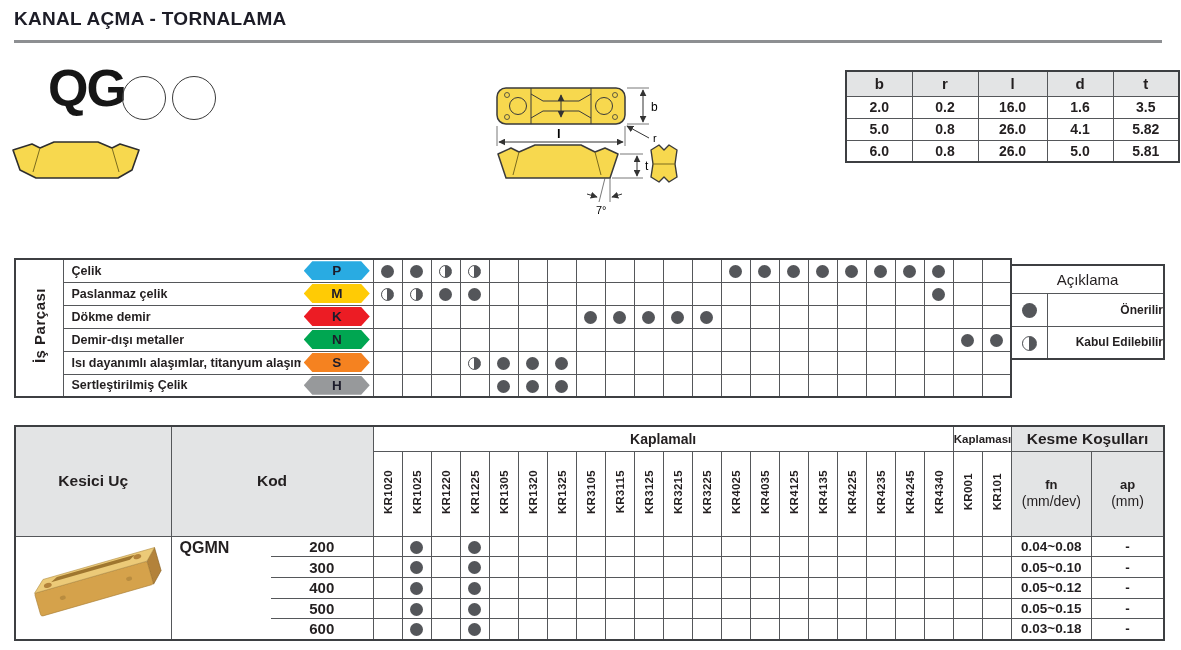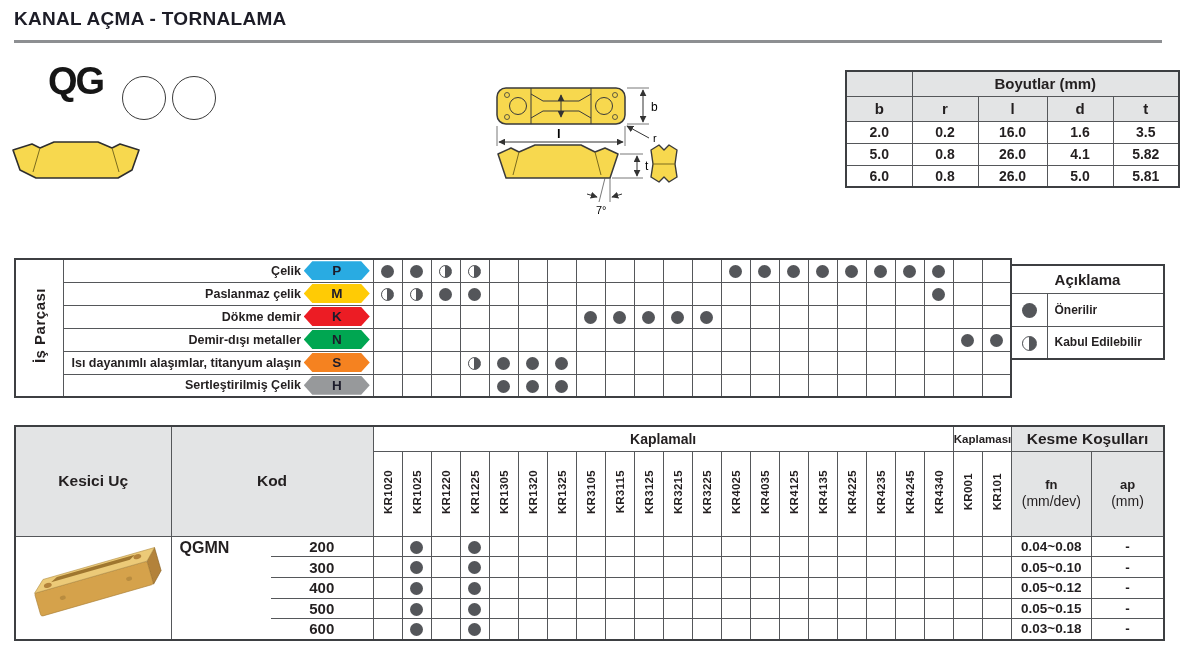--- a/index.html
+++ b/index.html
@@ -9,55 +9,55 @@
   th,td{border:1px solid #55575a;padding:0;text-align:center;vertical-align:middle;overflow:hidden;}
   table.framed{border:2px solid #3d3f42;}
   .hdr{background:#e3e4e5;}
   .alt{background:#e7e8e9;}
 
   
   #page-title{left:14px;top:8px;font-size:19px;font-weight:bold;letter-spacing:.3px;color:#1d1d27;}
   #title-rule{left:14px;top:40px;width:1148px;height:3px;background:#8d8f92;}
 
   
-  #family{left:48px;top:62px;font-size:38px;font-weight:bold;letter-spacing:-2px;color:#161616;line-height:1;}
+  #family{left:48px;top:62px;font-size:52px;font-weight:bold;letter-spacing:-2px;color:#161616;line-height:1;}
   .shape-circle{width:44px;height:44px;border:1.6px solid #3a3a3a;border-radius:50%;box-sizing:border-box;}
   #circle1{left:122px;top:76px;}
   #circle2{left:172px;top:76px;}
 
   
   #dim-table{left:845px;top:70px;width:333px;}
   #dim-table th{font-size:15px;font-weight:bold;}
   #dim-table thead tr{height:25px;}
   #dim-table tbody tr{height:22px;}
   #dim-table td{font-size:14px;font-weight:600;background:#fff;}
 
   
   #mat-table{left:14px;top:258px;width:996px;}
   #mat-table tr{height:23px;}
   .vlabel{background:#fff;}
   .vtext{writing-mode:vertical-rl;transform:rotate(180deg);font-weight:bold;font-size:15px;letter-spacing:.5px;}
-  .mname{text-align:right;padding-left:8px;font-weight:bold;font-size:12.5px;border-right:none;background:#fff;white-space:nowrap;}
+  .mname{text-align:left;padding-left:8px;font-weight:bold;font-size:12.5px;border-right:none;background:#fff;white-space:nowrap;}
   .marrow{border-left:none;background:#fff;}
   .hex{display:flex;align-items:center;justify-content:center;width:66px;height:19px;margin:0 auto;clip-path:polygon(0% 50%,13% 0%,87% 0%,100% 50%,87% 100%,13% 100%);font-weight:bold;font-size:13.5px;color:#1c1c2b;}
   .gcell{background:#fff;}
 
   .dot{display:inline-block;width:13px;height:13px;border-radius:50%;vertical-align:middle;box-sizing:border-box;}
   .dot.full{background:#54565a;}
   .dot.half{background:linear-gradient(90deg,#ffffff 50%,#54565a 50%);border:1.2px solid #54565a;}
   .dot.empty{background:#fff;border:1.2px solid #54565a;}
   .dot.big{width:15px;height:15px;}
 
   
   #legend-table{left:1010px;top:264px;width:153px;}
   #legend-table thead tr{height:28px;}
   #legend-table tbody tr{height:33px;}
-  #legend-table th{font-size:15px;font-weight:bold;background:#fff;}
+  #legend-table th{font-size:15px;font-weight:normal;background:#fff;}
   .licon{width:36px;background:#fff;}
-  .llabel{text-align:left;padding-left:7px;font-weight:bold;font-size:12px;background:#fff;}
+  .llabel{text-align:right;padding-left:7px;font-weight:bold;font-size:12px;background:#fff;}
 
   
   #ins-table{left:14px;top:425px;width:1149px;}
   #ins-table thead tr.toprow{height:25px;}
   #ins-table tr#kr-row{height:85px;}
   #ins-table tbody tr{height:20px;}
   .bighdr{font-size:15.5px;font-weight:bold;margin-left:28px;}
   .coated-h{font-size:14px;font-weight:bold;background:#fff;}
   .uncoated-h{font-size:11.5px;font-weight:bold;background:#fff;}
   .krcell{background:#fff;}
@@ -148,24 +148,20 @@
 
 <table class="abs framed" id="dim-table">
   <colgroup>
       <col style="width:66px">
       <col style="width:66px">
       <col style="width:69px">
       <col style="width:66px">
       <col style="width:66px">
     </colgroup>
   <thead>
-    <tr>
-      <th class="hdr"></th>
-      <th class="hdr" colspan="4">Boyutlar (mm)</th>
-    </tr>
     <tr>
       <th class="hdr">b</th>
       <th class="hdr">r</th>
       <th class="hdr">l</th>
       <th class="hdr">d</th>
       <th class="hdr">t</th>
     </tr>
   </thead>
   <tbody id="dim-body">
       <tr>

